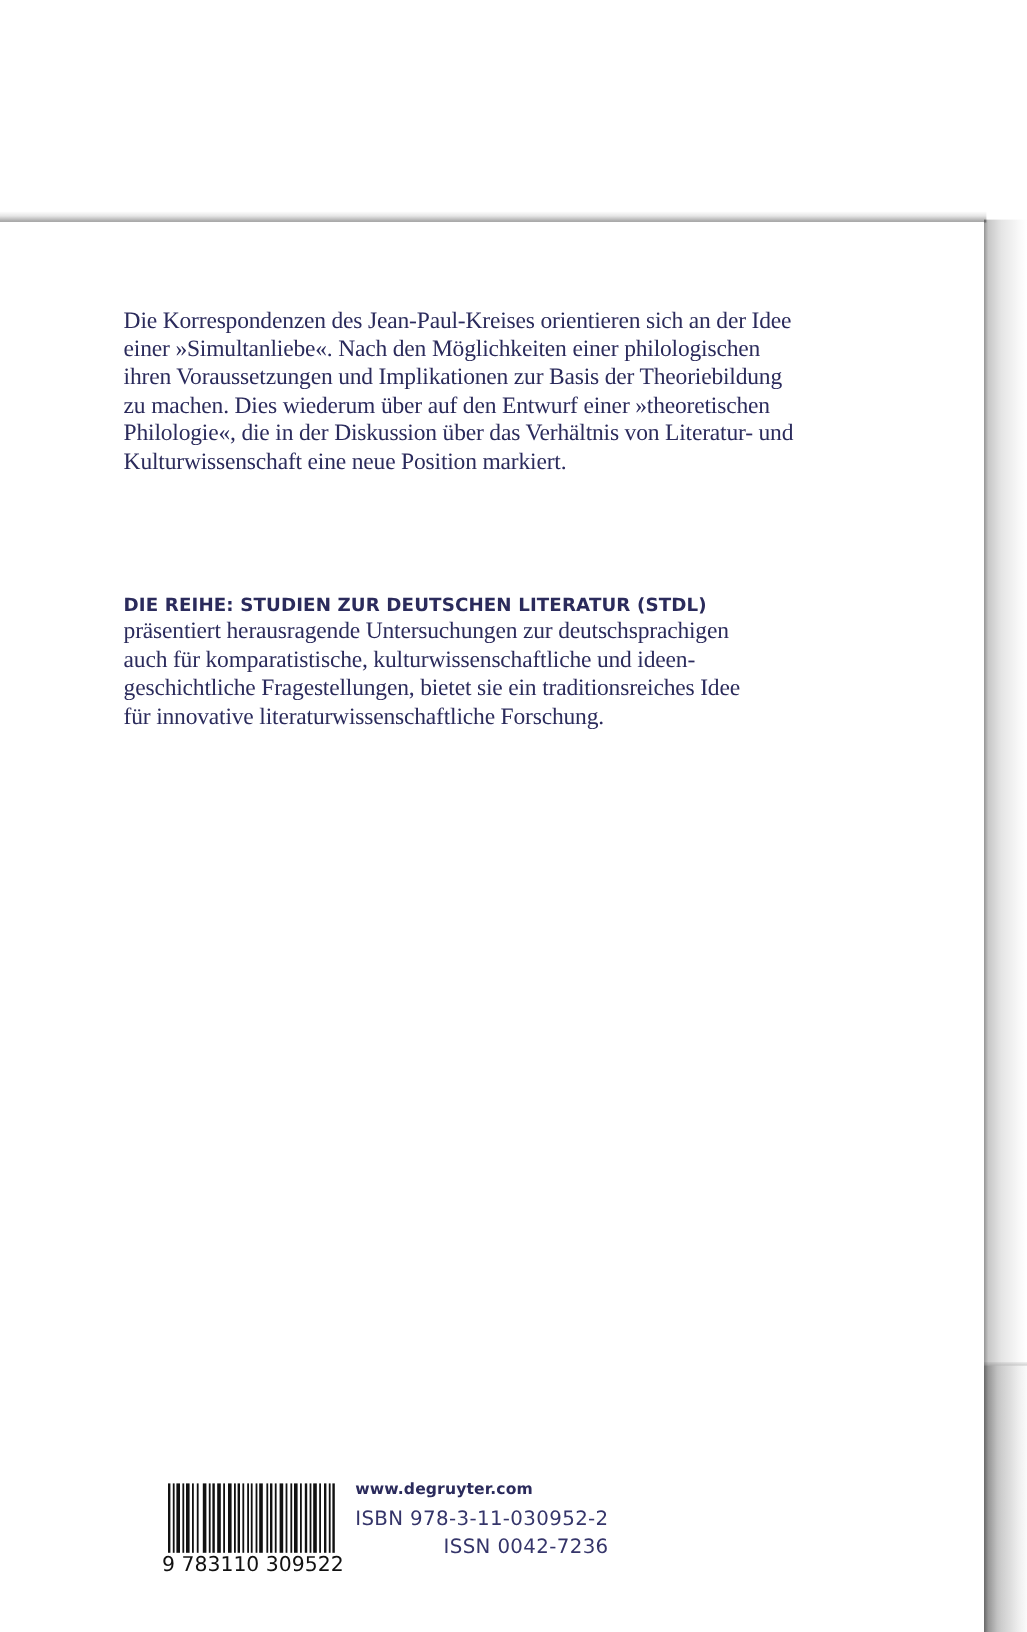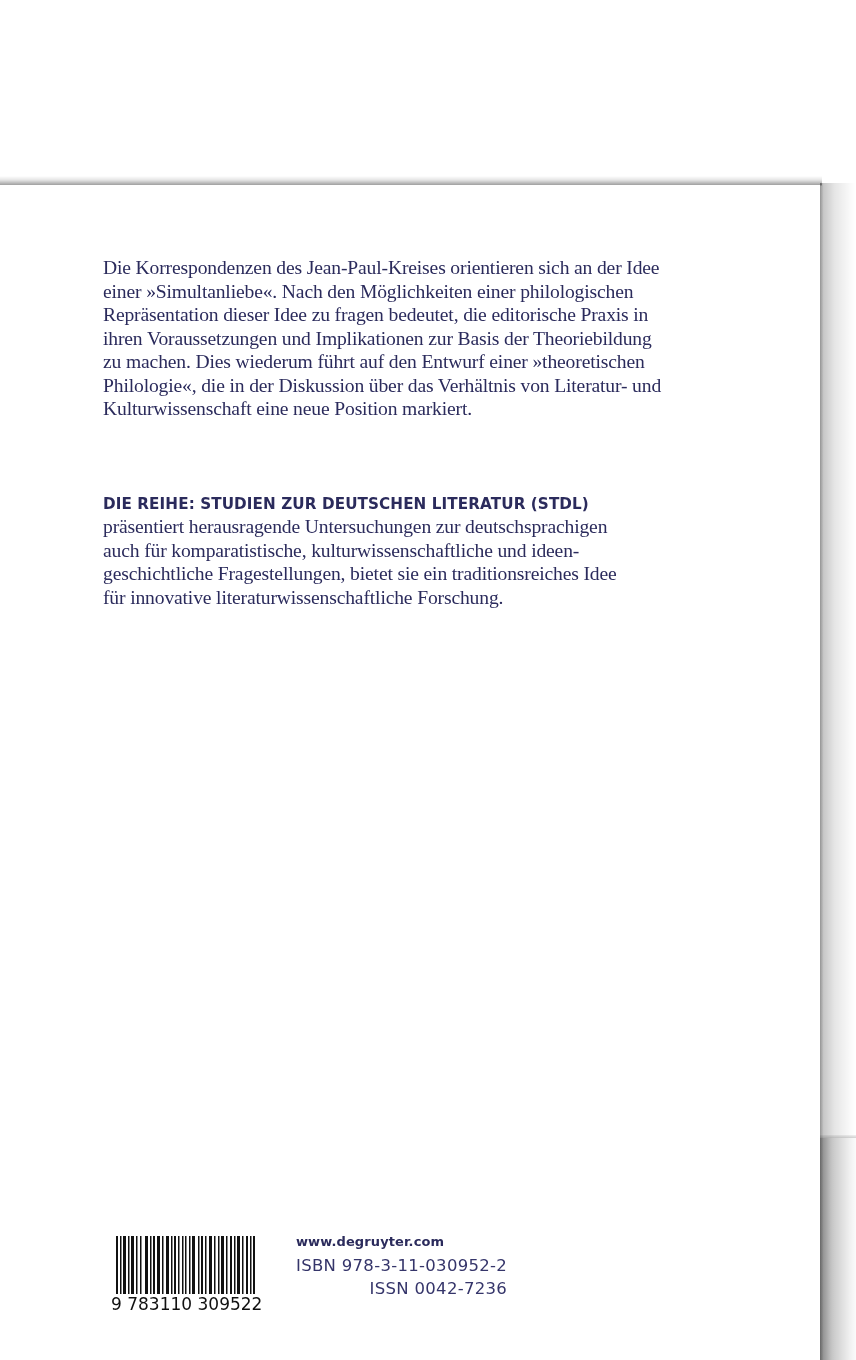--- a/index.html
+++ b/index.html
@@ -38,21 +38,21 @@
   .text-block .line { display: block; white-space: nowrap; }
   .abstract { top: 256px; }
   .series { top: 493px; }
   .series-heading {
     display: block; white-space: nowrap;
     font-family: "DejaVu Sans", sans-serif; font-weight: bold;
     font-size: 15.2px; line-height: 22px; letter-spacing: 0.1px;
     color: #2b2b5c;
   }
   .barcode {
-    position: absolute; left: 110px; top: 1236px; width: 150px; height: 80px;
+    position: absolute; left: 134px; top: 1236px; width: 150px; height: 80px;
   }
   .barcode svg { display: block; }
   .barcode-digits {
     position: absolute; left: 0; top: 58px; width: 150px;
     font-family: "DejaVu Sans", sans-serif; font-size: 17px; line-height: 20px;
     color: #111; white-space: nowrap;
   }
   .barcode-digits span { background: #fff; padding: 0 1px; }
   .imprint {
     position: absolute; left: 296px; top: 1230px;
@@ -68,23 +68,22 @@
 <div class="page-shadow-top"></div>
 <div class="page-shadow-right"></div>
 <div class="under-page-edge"></div>
 <div class="under-page"></div>
 
 <div class="page"></div>
 
 <div class="text-block abstract">
   <span class="line">Die Korrespondenzen des Jean-Paul-Kreises orientieren sich an der Idee</span>
   <span class="line">einer »Simultanliebe«. Nach den Möglichkeiten einer philologischen</span>
-  <span class="line">Repräsentation dieser Idee zu fragen bedeutet, die editorische Praxis in</span>
   <span class="line">ihren Voraussetzungen und Implikationen zur Basis der Theoriebildung</span>
-  <span class="line">zu machen. Dies wiederum führt auf den Entwurf einer »theoretischen</span>
+  <span class="line">zu machen. Dies wiederum über auf den Entwurf einer »theoretischen</span>
   <span class="line">Philologie«, die in der Diskussion über das Verhältnis von Literatur- und</span>
   <span class="line">Kulturwissenschaft eine neue Position markiert.</span>
 </div>
 
 <div class="text-block series">
   <span class="series-heading">DIE REIHE: STUDIEN ZUR DEUTSCHEN LITERATUR (STDL)</span>
   <span class="line">präsentiert herausragende Untersuchungen zur deutschsprachigen</span>
   <span class="line">auch für komparatistische, kulturwissenschaftliche und ideen-</span>
   <span class="line">geschichtliche Fragestellungen, bietet sie ein traditionsreiches Idee</span>
   <span class="line">für innovative literaturwissenschaftliche Forschung.</span>

